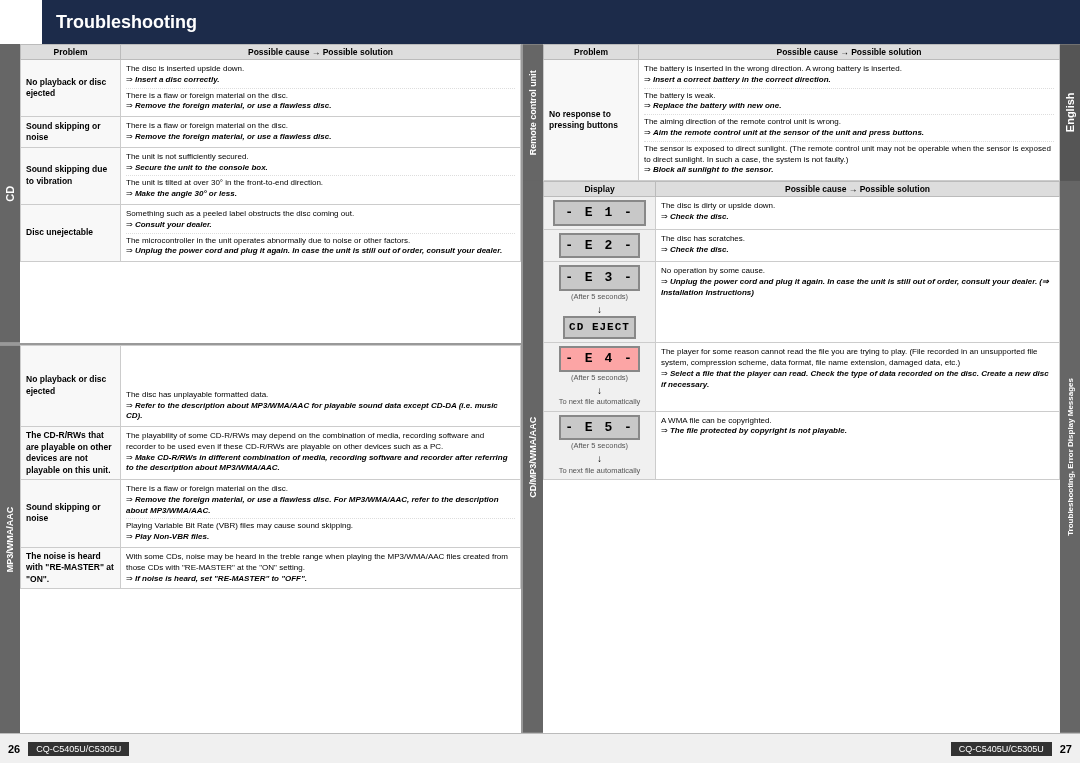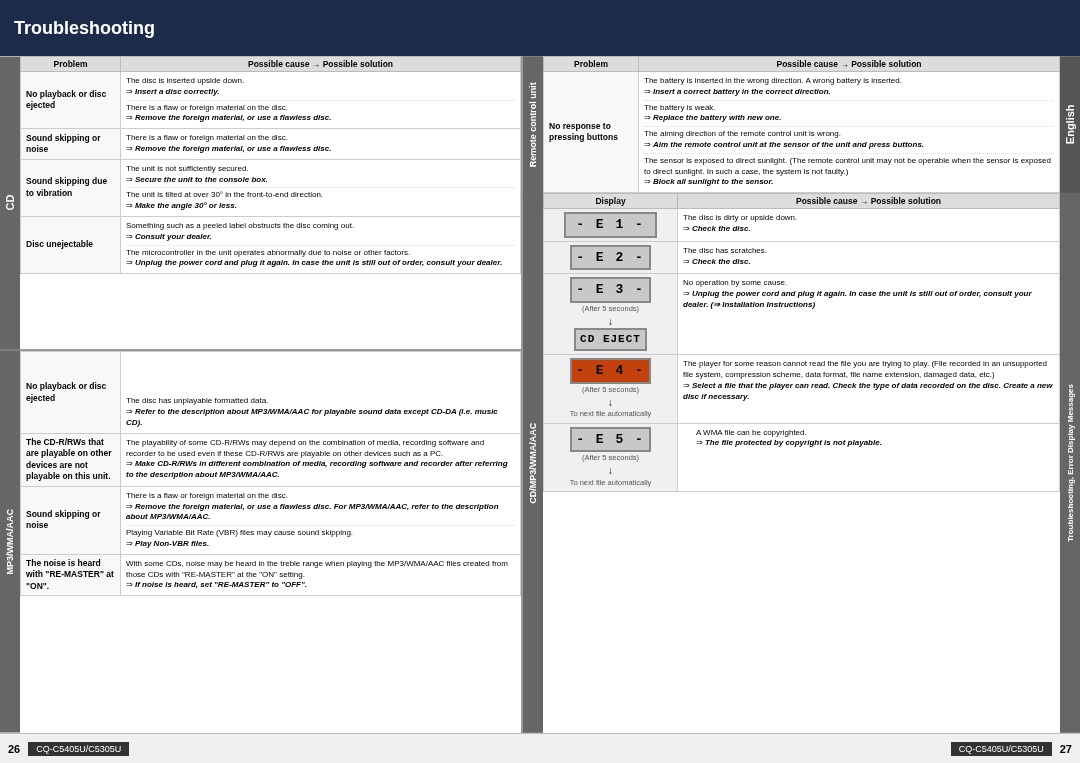--- a/index.html
+++ b/index.html
@@ -30,21 +30,21 @@
       padding: 2px 4px;
       vertical-align: top;
       line-height: 1.35;
     }
   </style>
 </head>
 <body>
 
 <div style="display:flex;flex-direction:column;width:1080px;height:763px;background:#fff;">
 
-  <div style="background:#1c2b4a;color:#fff;padding:7px 14px;font-size:18px;font-weight:bold;height:56px;display:flex;align-items:center;">
+  <div style="background:#1c2b4a;color:#fff;padding:7px 14px;font-size:18px;font-weight:bold;height:44px;display:flex;align-items:center;margin-left:42px;">
     <span>Troubleshooting</span>
   </div>
 
   <div style="display:flex;flex:1;overflow:hidden;">
 
     <div style="width:523px;display:flex;flex-direction:column;border-right:2px solid #999;">
 
       <div style="display:flex;flex:1;border-bottom:2px solid #999;">
         <div style="writing-mode:vertical-lr;transform:rotate(180deg);background:#666;color:#fff;font-size:11px;font-weight:bold;text-align:center;padding:4px 3px;width:20px;display:flex;align-items:center;justify-content:center;">
           <span>CD</span>
@@ -216,21 +216,21 @@
 
 
           <div style="flex:1;display:flex;">
             <div style="writing-mode:vertical-lr;transform:rotate(180deg);background:#666;color:#fff;font-size:9px;font-weight:bold;text-align:center;padding:4px 3px;width:20px;display:flex;align-items:center;justify-content:center;">
               <span>CD/MP3/WMA/AAC</span>
             </div>
             <div style="flex:1;overflow:hidden;">
               <table style="width:100%;border-collapse:collapse;font-size:8.5px;">
                 <thead>
                   <tr>
-                    <th style="background:#ddd;border:1px solid #bbb;padding:2px 6px;width:134px;font-size:8.5px;">Display</th>
+                    <th style="background:#ddd;border:1px solid #bbb;padding:2px 6px;width:112px;font-size:8.5px;">Display</th>
                     <th style="background:#ddd;border:1px solid #bbb;padding:2px 6px;font-size:8.5px;">Possible cause → <strong>Possible solution</strong></th>
                   </tr>
                 </thead>
                 <tbody>
 
                   <tr>
                     <td style="border:1px solid #ccc;padding:3px 5px;text-align:center;background:#f0f0f0;vertical-align:middle;">
                       <div style="background:#c8c8c8;border:2px solid #888;font-family:'Courier New',monospace;font-size:13px;font-weight:bold;padding:2px 10px;display:inline-block;min-width:60px;text-align:center;letter-spacing:2px;">- E 1 -</div>
                     </td>
                     <td style="border:1px solid #ccc;padding:2px 5px;vertical-align:top;font-size:8px;">
@@ -263,41 +263,41 @@
                     <td style="border:1px solid #ccc;padding:2px 5px;vertical-align:top;font-size:8px;">
                       <div style="padding:2px 0;">
                         <div>No operation by some cause.</div>
                         <div>⇒ <em><strong>Unplug the power cord and plug it again. <em>In case the unit is still out of order, consult your dealer.</em> (⇒ Installation Instructions)</strong></em></div>
                       </div>
                     </td>
                   </tr>
 
                   <tr>
                     <td style="border:1px solid #ccc;padding:3px 5px;text-align:center;background:#f0f0f0;vertical-align:middle;">
-                      <div style="background:#c2410c;border:2px solid #888;font-family:'Courier New',monospace;font-size:13px;font-weight:bold;padding:2px 4px;display:inline-block;min-width:60px;text-align:center;letter-spacing:2px;">- E 4 -</div>
+                      <div style="background:#fca5a5;border:2px solid #888;font-family:'Courier New',monospace;font-size:13px;font-weight:bold;padding:2px 4px;display:inline-block;min-width:60px;text-align:center;letter-spacing:2px;">- E 4 -</div>
                       <div style="font-size:7.5px;color:#555;margin:1px 0;">(After 5 seconds)</div>
                       <div style="font-size:10px;">↓</div>
                       <div style="font-size:7.5px;color:#555;">To next file automatically</div>
                     </td>
                     <td style="border:1px solid #ccc;padding:2px 5px;vertical-align:top;font-size:8px;">
                       <div style="padding:2px 0;">
                         <div>The player for some reason cannot read the file you are trying to play. (File recorded in an unsupported file system, compression scheme, data format, file name extension, damaged data, etc.)</div>
                         <div>⇒ <em><strong>Select a file that the player can read. Check the type of data recorded on the disc. Create a new disc if necessary.</strong></em></div>
                       </div>
                     </td>
                   </tr>
 
                   <tr>
                     <td style="border:1px solid #ccc;padding:3px 5px;text-align:center;background:#f0f0f0;vertical-align:middle;">
                       <div style="background:#c8c8c8;border:2px solid #888;font-family:'Courier New',monospace;font-size:13px;font-weight:bold;padding:2px 4px;display:inline-block;min-width:60px;text-align:center;letter-spacing:2px;">- E 5 -</div>
                       <div style="font-size:7.5px;color:#555;margin:1px 0;">(After 5 seconds)</div>
                       <div style="font-size:10px;">↓</div>
                       <div style="font-size:7.5px;color:#555;">To next file automatically</div>
                     </td>
-                    <td style="border:1px solid #ccc;padding:2px 18px;vertical-align:top;font-size:8px;">
+                    <td style="border:1px solid #ccc;padding:2px 5px;vertical-align:top;font-size:8px;">
                       <div style="padding:2px 0;">
                         <div>A WMA file can be copyrighted.</div>
                         <div>⇒ <em><strong>The file protected by copyright is not playable.</strong></em></div>
                       </div>
                     </td>
                   </tr>
                 </tbody>
               </table>
 
             </div>

